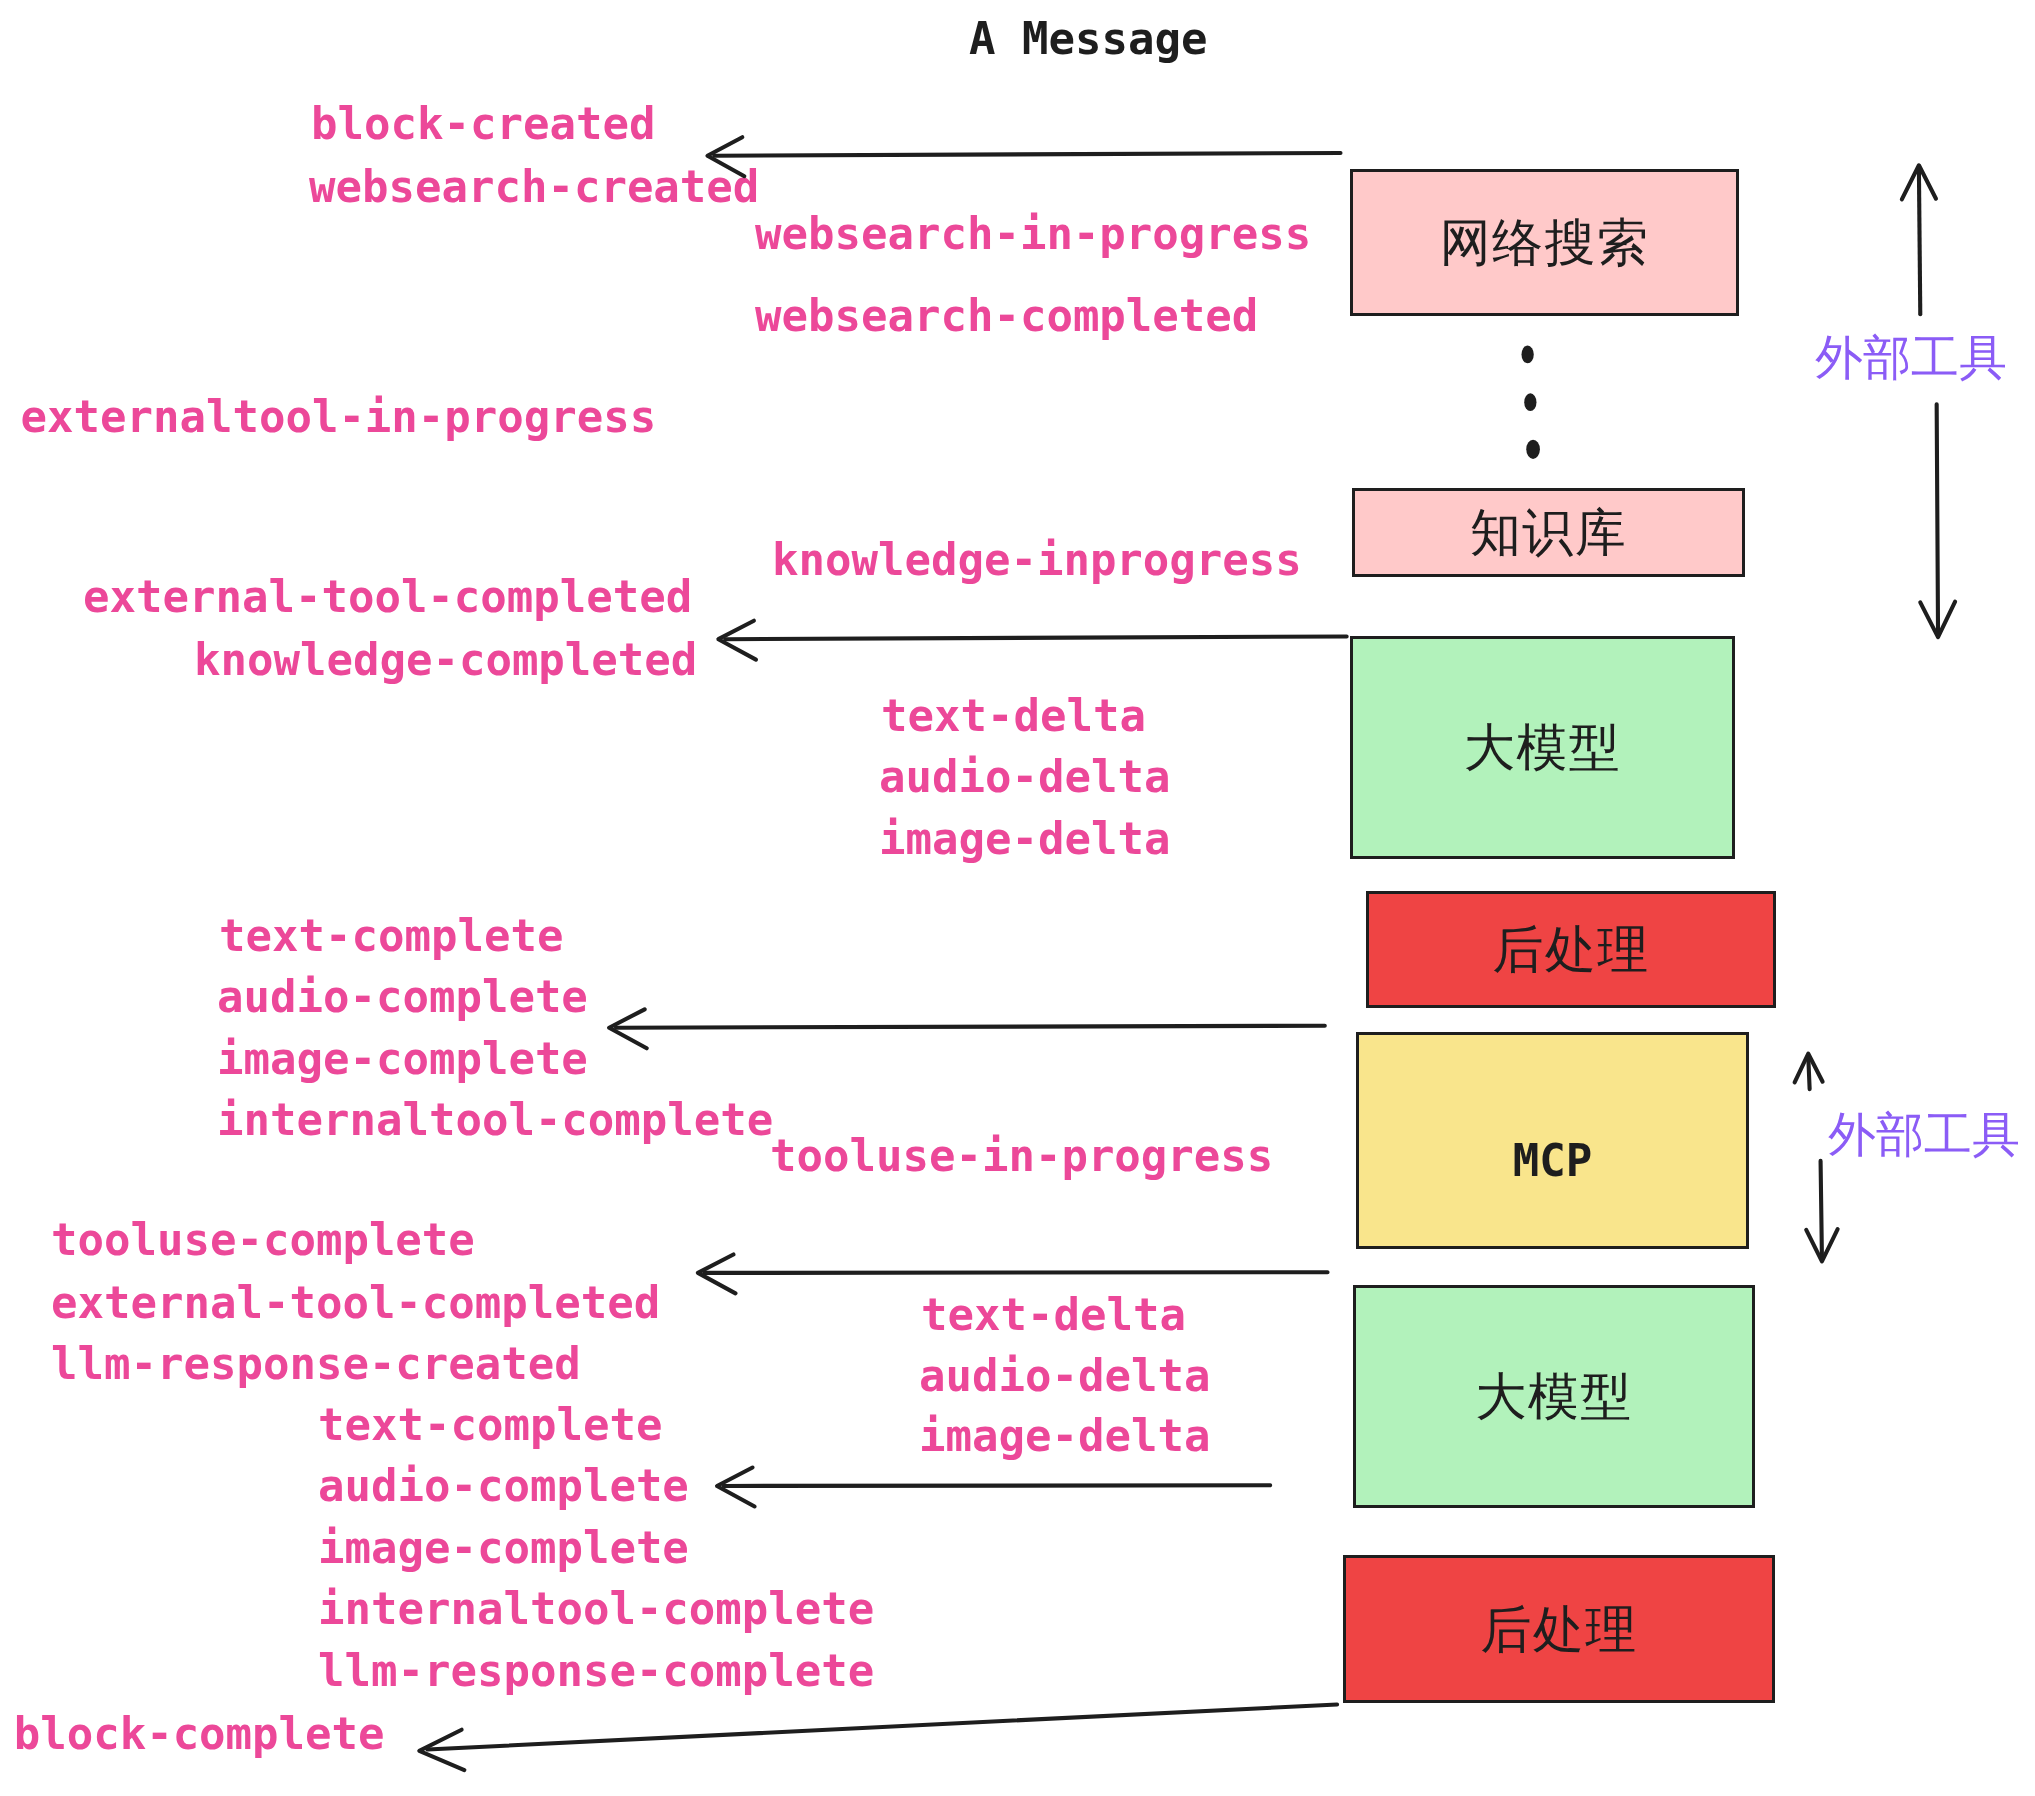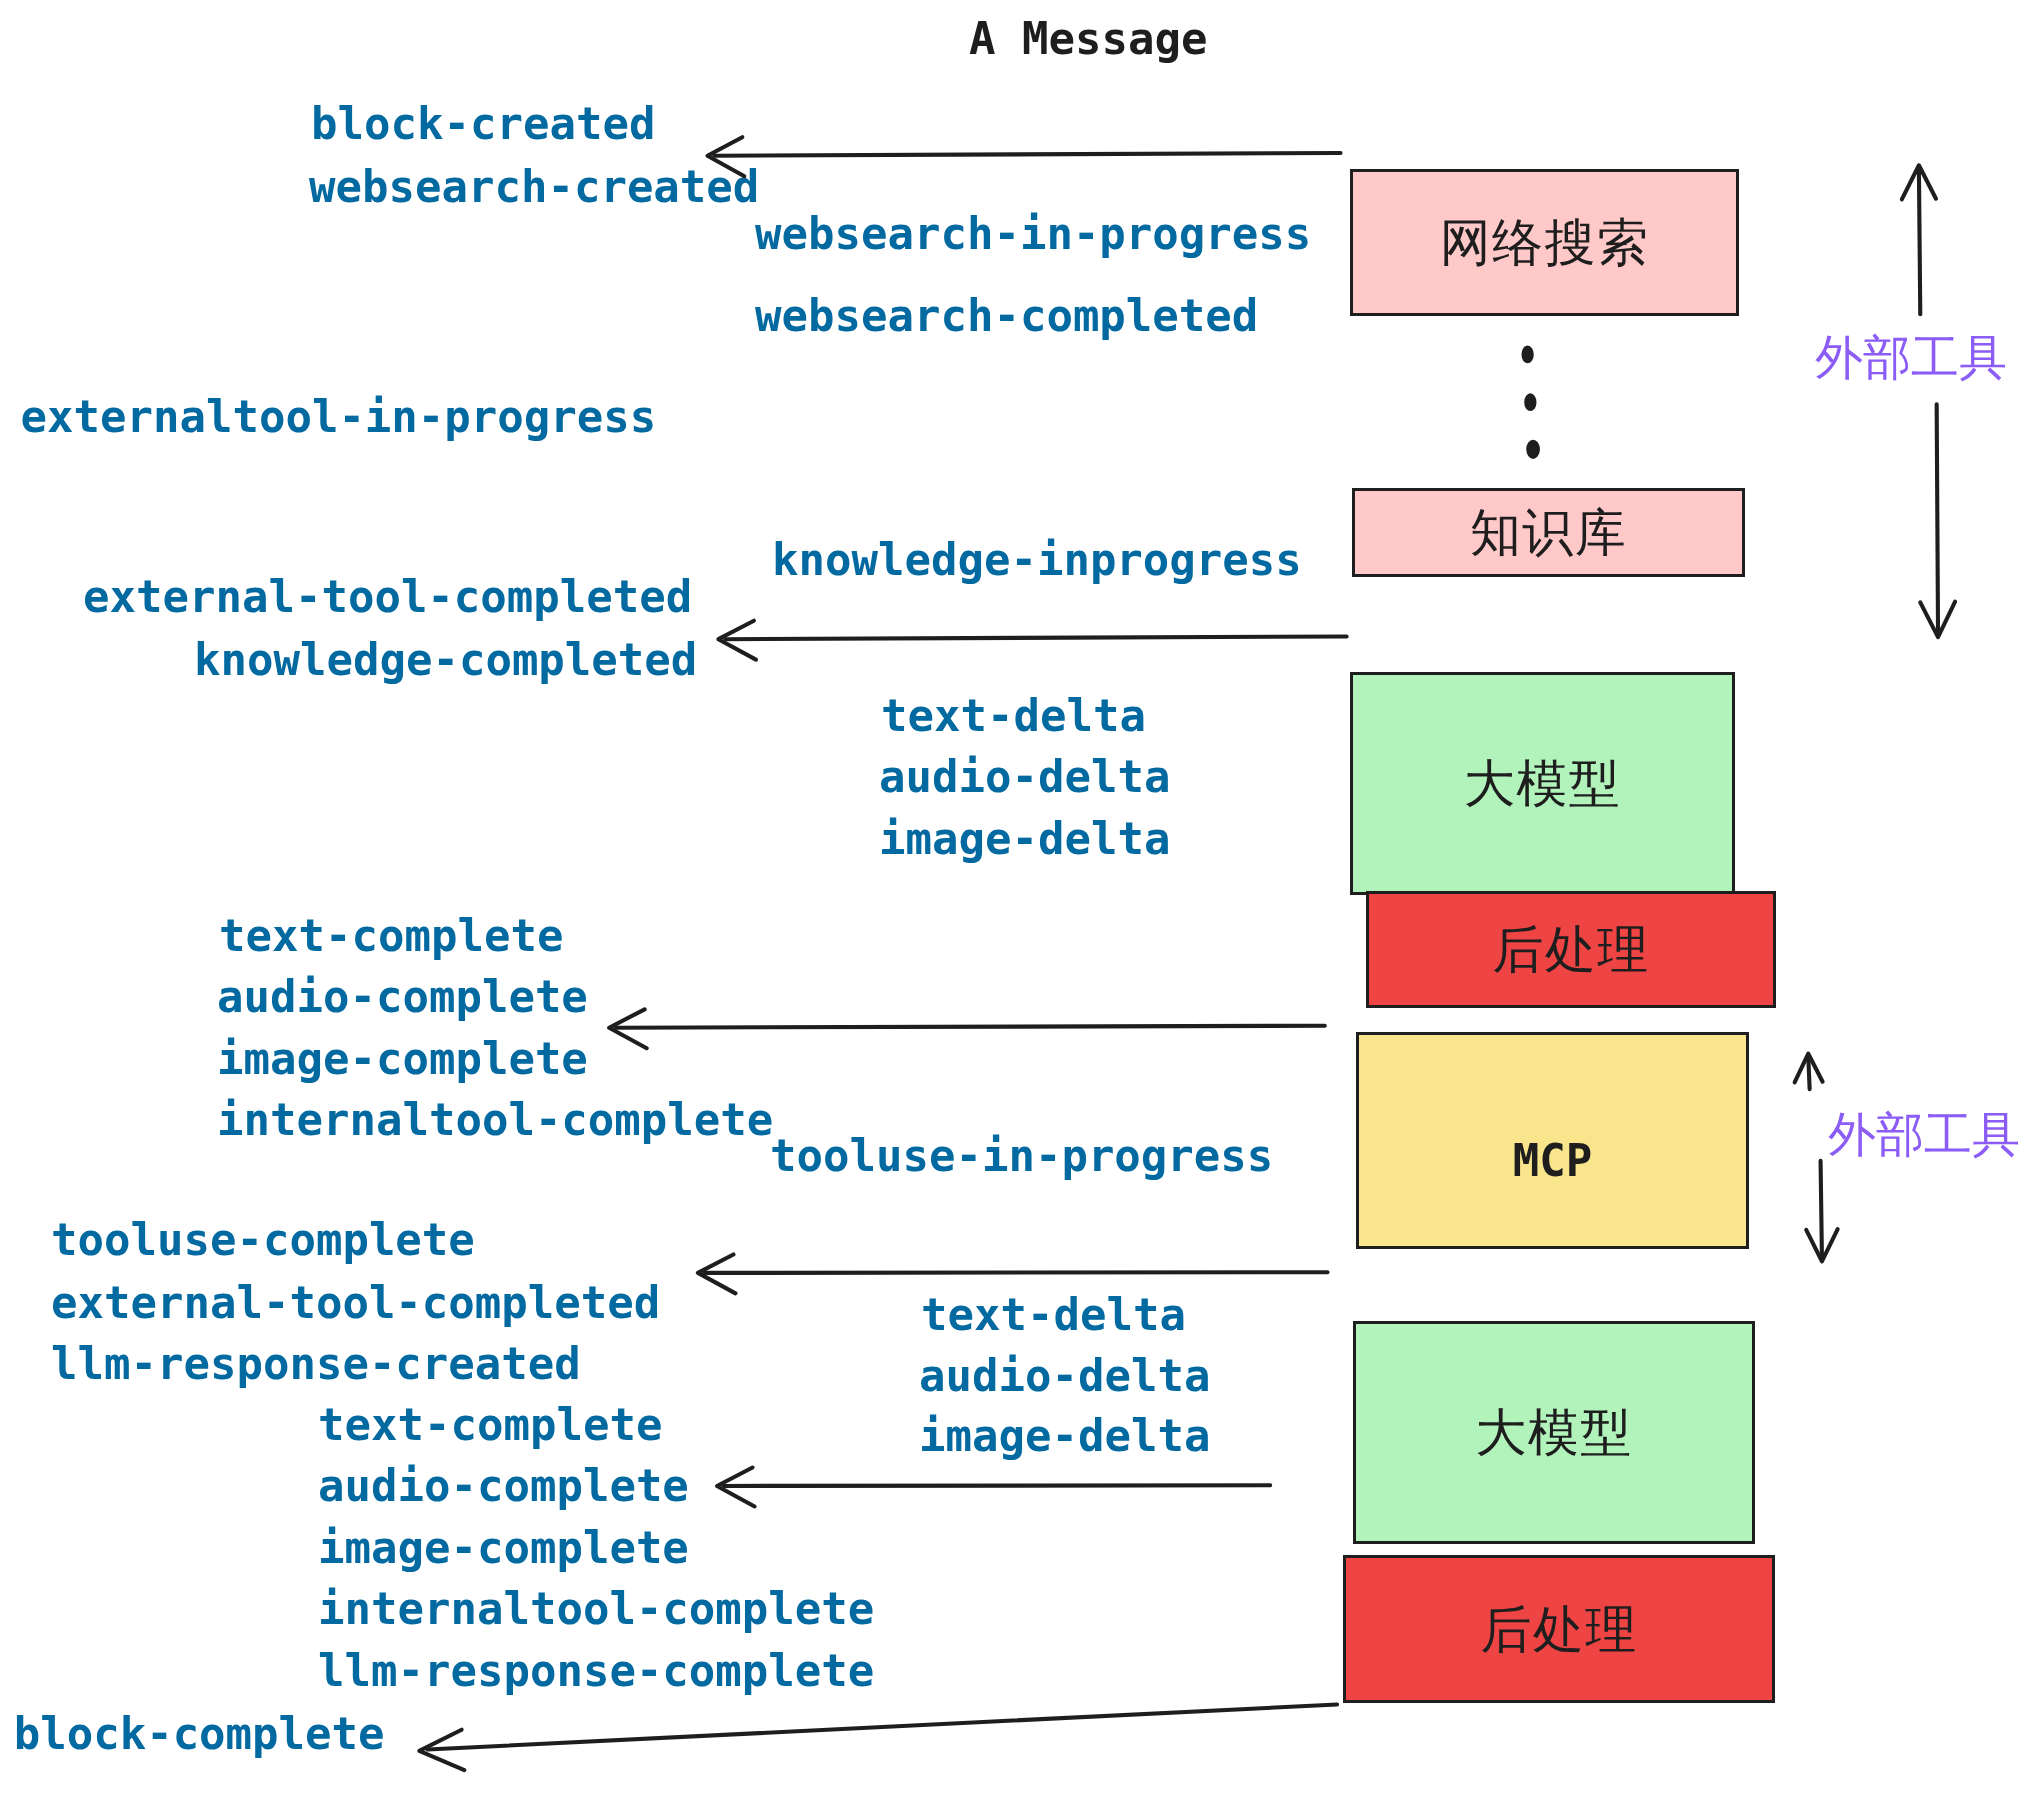--- a/index.html
+++ b/index.html
@@ -8,21 +8,21 @@
     width:2035px;height:1796px;
     background:#ffffff;
     color:#1e1e1e;
     overflow:hidden;
     font-family:"DejaVu Sans Mono", monospace;
     text-decoration:underline;
   }
   .ev{
     position:absolute;
     font:bold 44px/1 "DejaVu Sans Mono", monospace;
-    color:#0369a1;
+    color:#ec4899;
     white-space:nowrap;
     transform:translateY(-50%);
   }
   .title{
     position:absolute;
     font:bold 44px/1 "DejaVu Sans Mono", monospace;
     color:#1e1e1e;
     white-space:nowrap;
   }
   .box{
@@ -37,21 +37,21 @@
     letter-spacing:1.4px;
     white-space:nowrap;
   }
   .box .mono{
     font:bold 44px/1 "DejaVu Sans Mono", monospace;
     color:#1e1e1e;
     white-space:nowrap;
     margin-top:40px;
   }
   .fill-pink{background:#ffc9c9;}
-  .fill-green{background:#b2f2bb;margin-top:36px;}
+  .fill-green{background:#b2f2bb;}
   .fill-yellow{background:#f9e58c;}
   .fill-white{background:#ef4444;}
   .side{
     position:absolute;
     font:400 48px/1 "DejaVu Sans", sans-serif;
     color:#8b5cf6;
     white-space:nowrap;
     transform:translateY(-50%);
   }
   svg.overlay{

